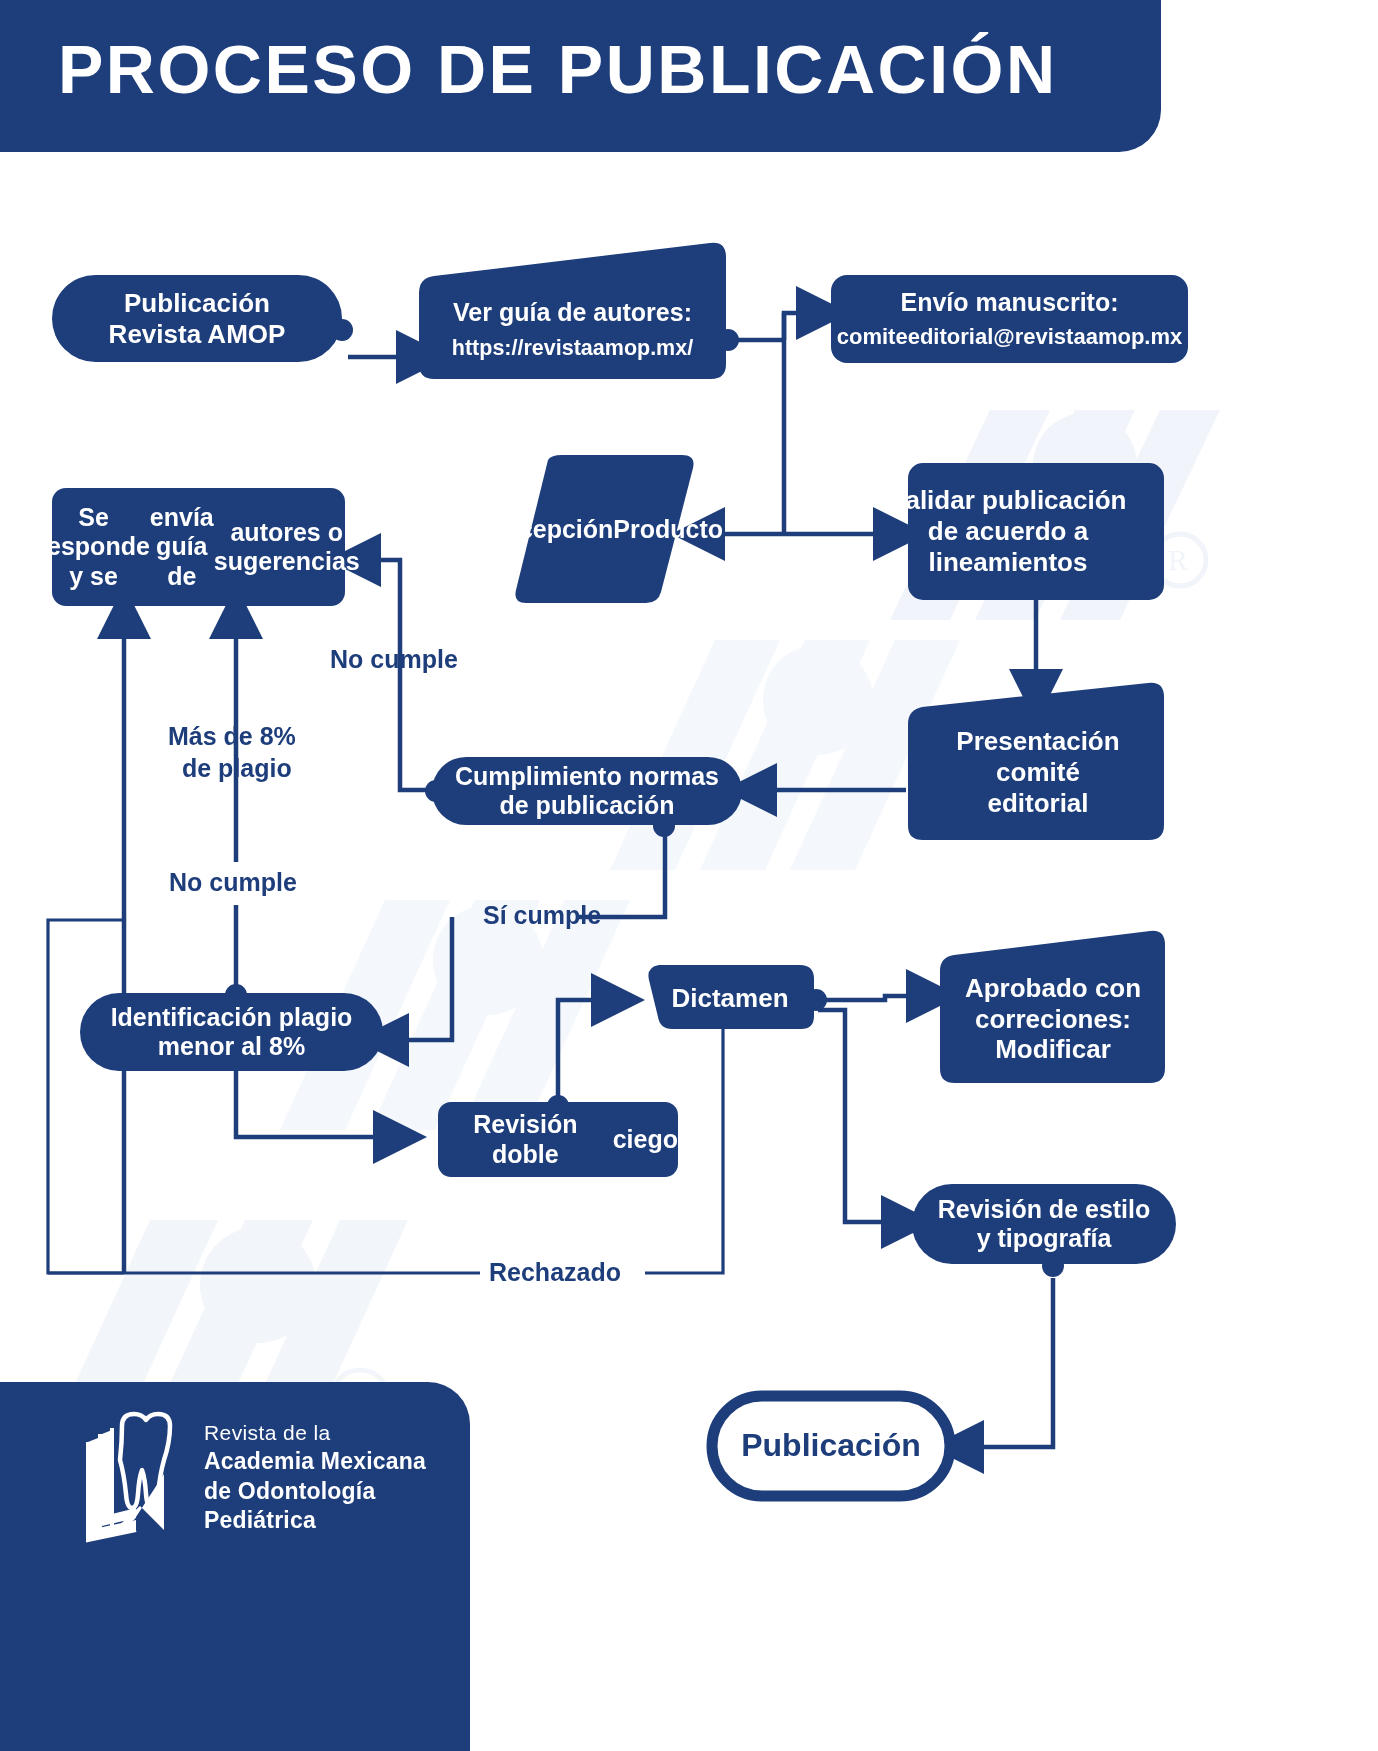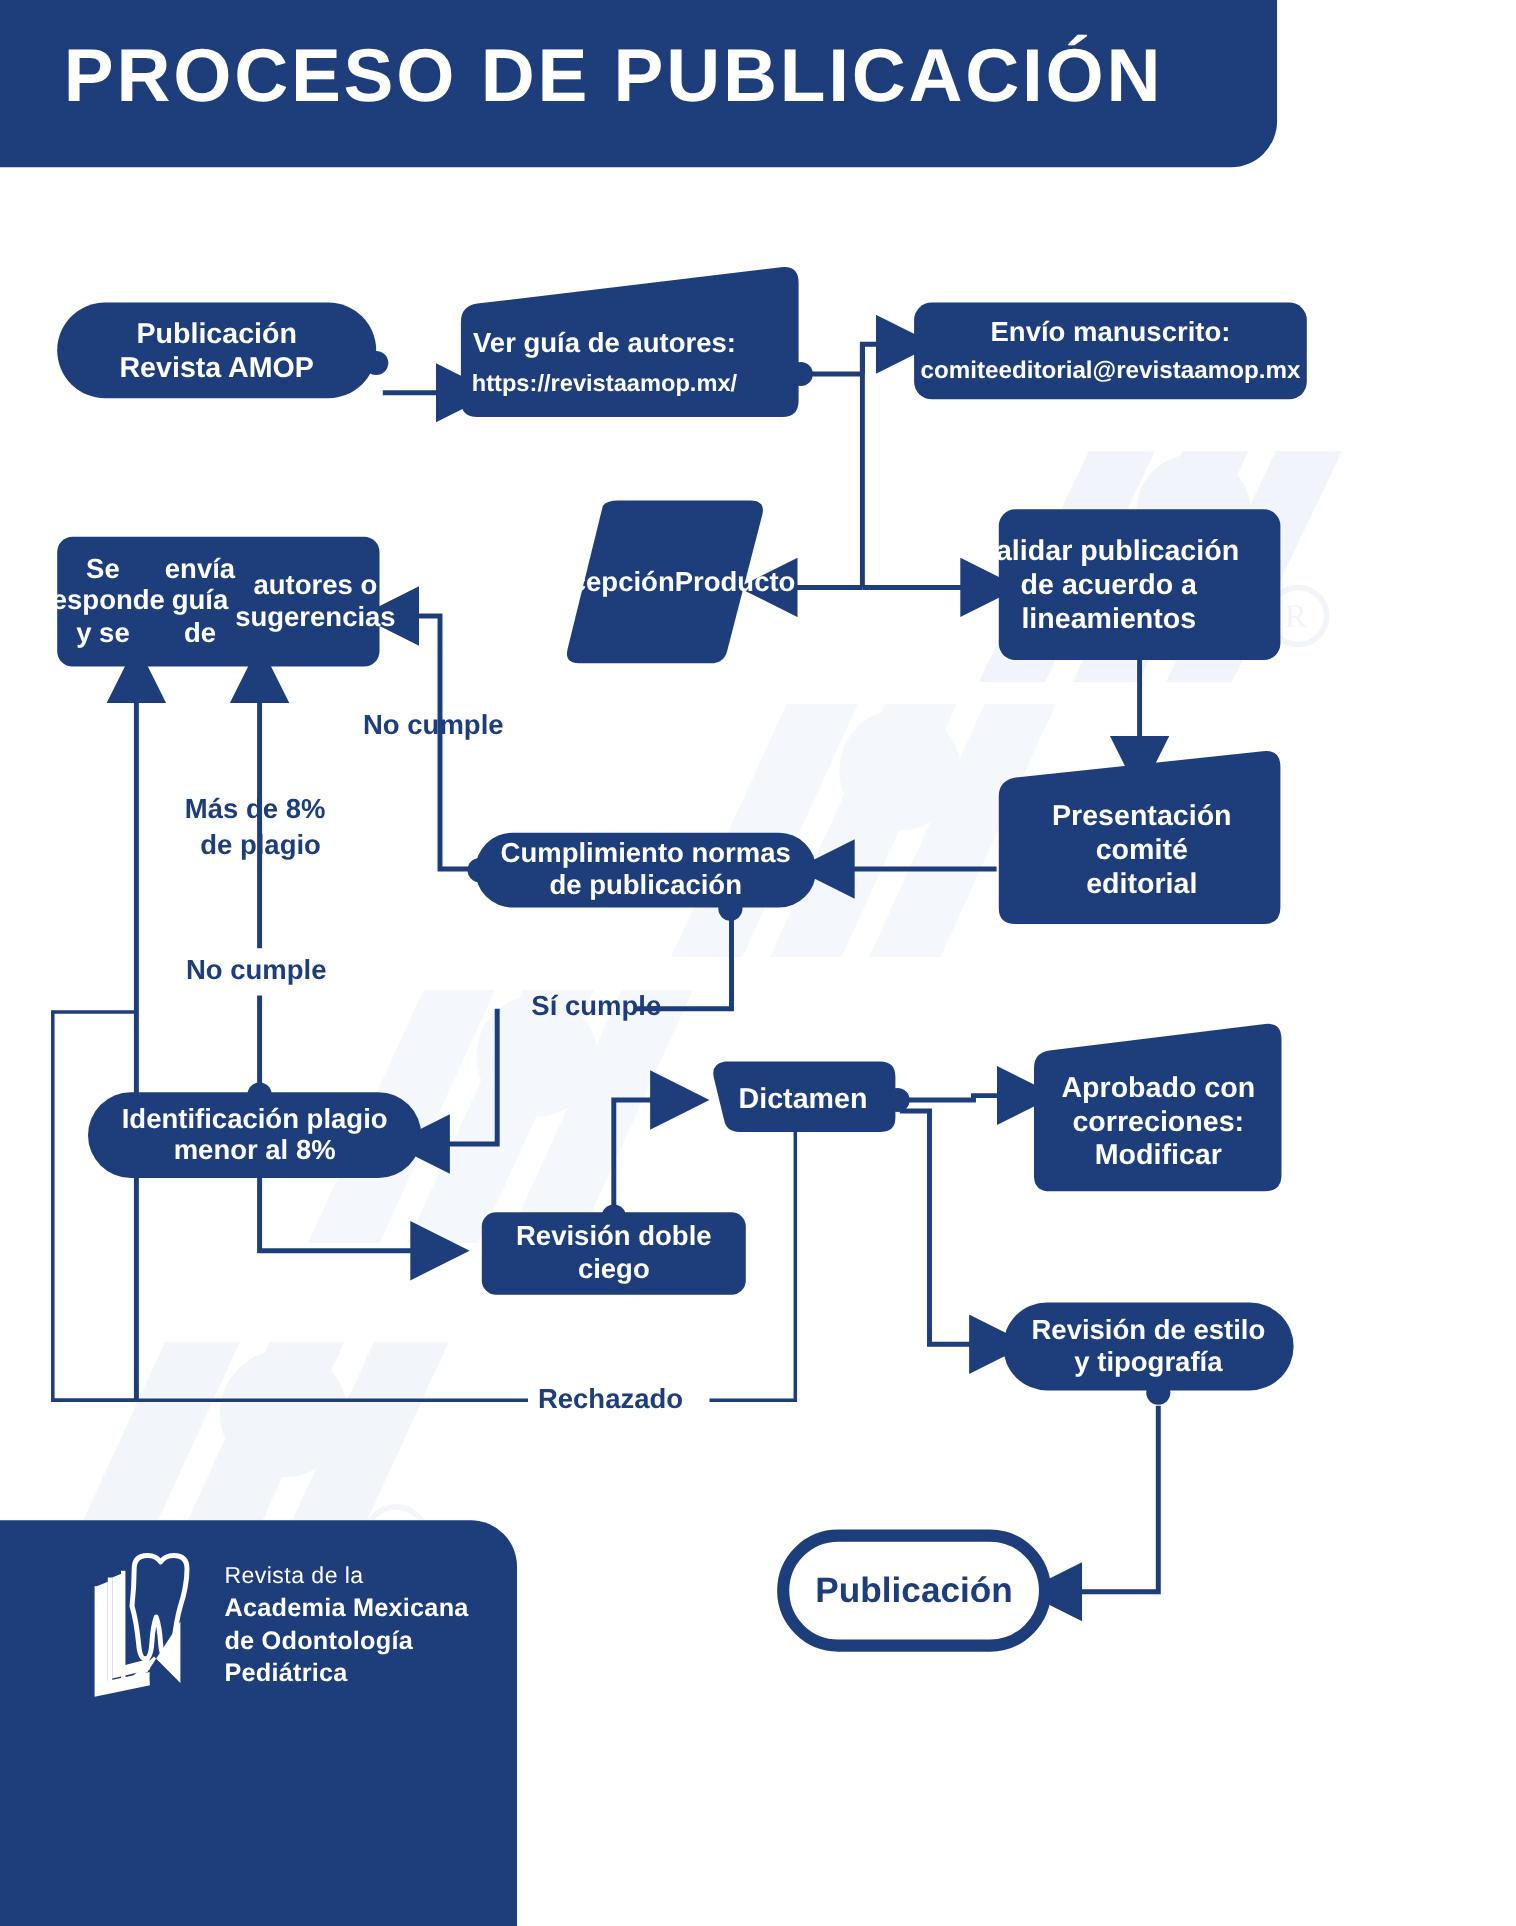--- a/index.html
+++ b/index.html
@@ -208,21 +208,21 @@
 
       <rect x="712" y="1396" width="238" height="100" rx="50" fill="#ffffff" stroke="#1e3d7b" stroke-width="11"></rect>
     </g>
   </svg>
 
   <div class="node-label" style="left:52px; top:275px; width:290px; height:87px; font-size:26px; flex-direction:column;">
     <span>Publicación</span>
     <span>Revista AMOP</span>
   </div>
 
-  <div class="node-label" style="left:396px; top:280px; width:307px; height:99px; font-size:25px; flex-direction:column; gap:8px;">
+  <div class="node-label" style="left:419px; top:280px; width:307px; height:99px; font-size:25px; flex-direction:column; gap:8px;">
     <span>Ver guía de autores:</span>
     <span class="sub-line">https://revistaamop.mx/</span>
   </div>
 
   <div class="node-label" style="left:831px; top:275px; width:357px; height:88px; font-size:25px; flex-direction:column; gap:6px;">
     <span>Envío manuscrito:</span>
     <span style="font-size:22px;">comiteeditorial@revistaamop.mx</span>
   </div>
 
   <div class="node-label" style="left:880px; top:463px; width:256px; height:137px; font-size:26px; flex-direction:column;">
@@ -261,21 +261,21 @@
   <div class="node-label" style="left:650px; top:968px; width:160px; height:60px; font-size:26px;">
     <span>Dictamen</span>
   </div>
 
   <div class="node-label" style="left:942px; top:955px; width:222px; height:128px; font-size:26px; flex-direction:column;">
     <span>Aprobado con</span>
     <span>correciones:</span>
     <span>Modificar</span>
   </div>
 
-  <div class="node-label" style="left:438px; top:1102px; width:240px; height:75px; font-size:25px; flex-direction:column;">
+  <div class="node-label" style="left:438px; top:1102px; width:240px; height:75px; font-size:25px; ">
     <span>Revisión doble</span>
     <span>ciego</span>
   </div>
 
   <div class="node-label" style="left:912px; top:1184px; width:264px; height:80px; font-size:25px; flex-direction:column;">
     <span>Revisión de estilo</span>
     <span>y tipografía</span>
   </div>
 
   <div class="node-label" style="left:712px; top:1396px; width:238px; height:100px; font-size:32px; color:#1e3d7b;">

